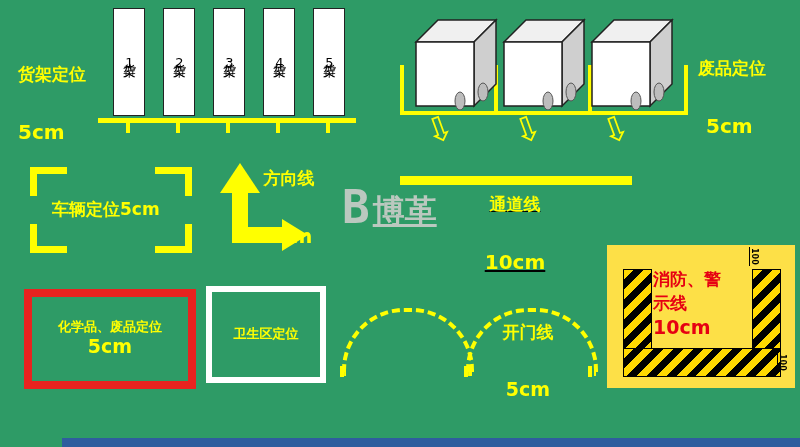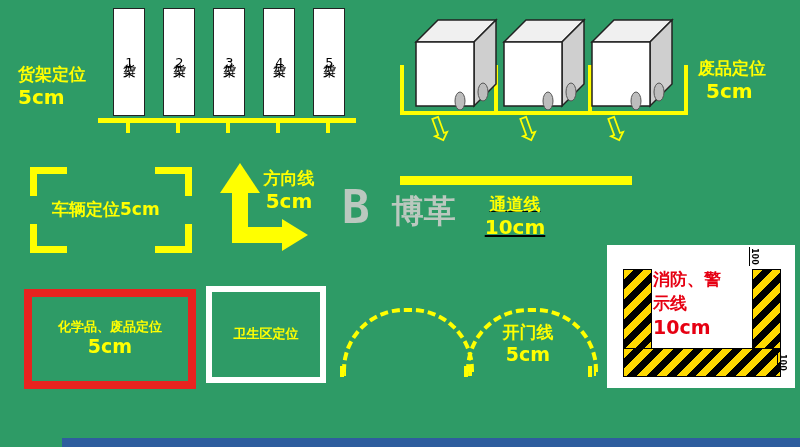--- a/index.html
+++ b/index.html
@@ -33,48 +33,48 @@
   .c-bl{left:0; bottom:0; border-left:7px solid #FFFF00; border-bottom:7px solid #FFFF00;}
   .c-br{right:0; bottom:0; border-right:7px solid #FFFF00; border-bottom:7px solid #FFFF00;}
 
   
   .channel-bar{position:absolute; left:400px; top:176px; width:232px; height:9px; background:#FFFF00;}
 
   
   .logo{position:absolute; left:342px; top:186px; opacity:.92;}
   .logo .row{display:flex; align-items:flex-start;}
   .logo .mark{font-size:46px; font-weight:900; color:#C7CCc7; color:#C7CCC7; line-height:0.95; font-family:"DejaVu Sans Mono","DejaVu Sans",monospace;}
-  .logo .name{font-size:32px; font-weight:bold; color:#C7CCC7; margin-left:22px; margin-top:4px;}
+  .logo .name{font-size:32px; font-weight:bold; color:#C7CCC7; margin-left:3px; margin-top:4px;text-decoration:underline;}
   .logo .url{font-size:12px; color:#F0F4F0; margin-top:2px; margin-left:8px; font-weight:bold;}
 
   
   .red-box{position:absolute; left:24px; top:289px; width:156px; height:84px;
            border:8px solid #E8231F; display:flex; flex-direction:column; align-items:center; justify-content:center;}
   .white-box{position:absolute; left:206px; top:286px; width:108px; height:85px;
            border:6px solid #FFFFFF; display:flex; align-items:center; justify-content:center;}
 
   
   .arc{position:absolute; top:308px; width:124px; height:64px;
        border:4px dashed #FFFF00; border-bottom:none; border-radius:62px 62px 0 0;}
   .arc-tick{position:absolute; top:366px; width:4px; height:11px; background:#FFFF00;}
 
   
-  .fire-panel{position:absolute; left:607px; top:245px; width:188px; height:143px; background:#ffffff;}
+  .fire-panel{position:absolute; left:607px; top:245px; width:188px; height:143px; background:#fde047;}
   .hazard{position:absolute; background:repeating-linear-gradient(135deg,#FFD800 0 7px,#000 7px 14px); border:1px solid #000;}
   .hz-left{left:16px; top:24px; width:27px; height:106px;}
   .hz-right{left:145px; top:24px; width:27px; height:106px;}
   .hz-bottom{left:16px; top:103px; width:156px; height:27px;}
   .fire-text{position:absolute; left:46px; top:22px; color:#E60012; font-weight:bold; font-size:17px; line-height:24px; z-index:3;}
   .fire-size{font-size:19px;}
   .dim{position:absolute; color:#000; font-size:8px; font-weight:bold; transform:rotate(90deg); transform-origin:left top;
        border-bottom:1px solid #000; padding:0 1px; line-height:9px;}
 
   .blue-bar{position:absolute; left:62px; right:0; bottom:0; height:9px; background:#2E5D9E;}
 
-  .stack{display:flex; flex-direction:column; align-items:center;}
+  .stack{display:flex; flex-direction:column; align-items:center;gap:35px;}
 </style>
 </head>
 <body>
 
 <div class="canvas">
 
   <div class="abs stack" style="left:18px; top:64px; align-items:flex-start;">
     <span class="lbl t17">货架定位</span>
     <span class="lbl t20">5cm</span>
   </div>

